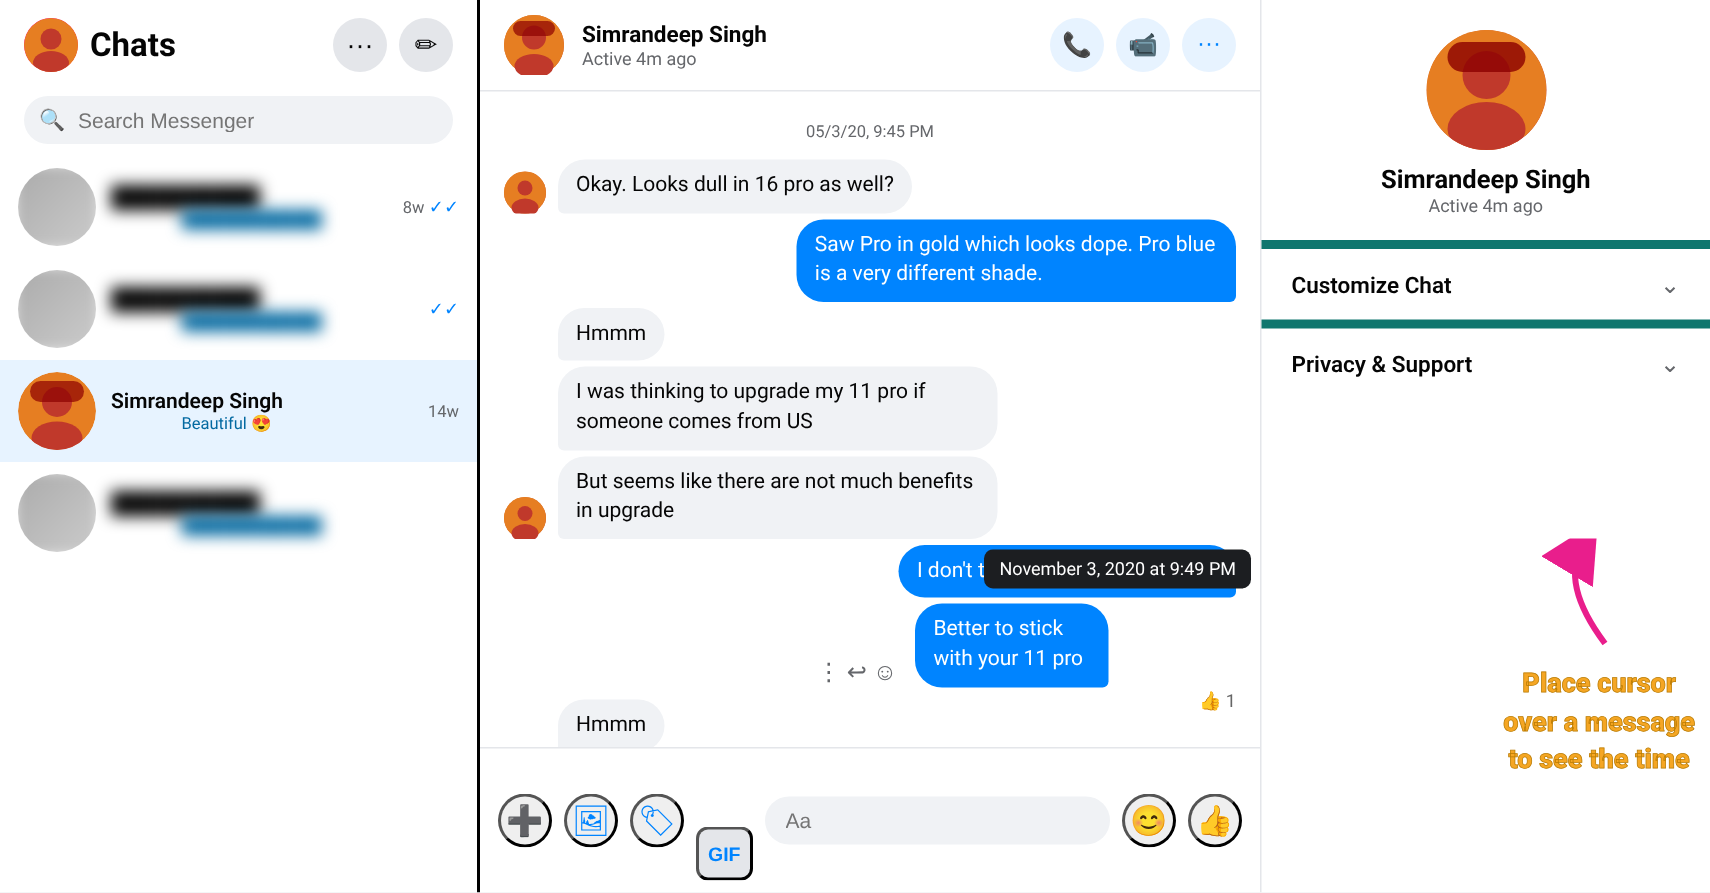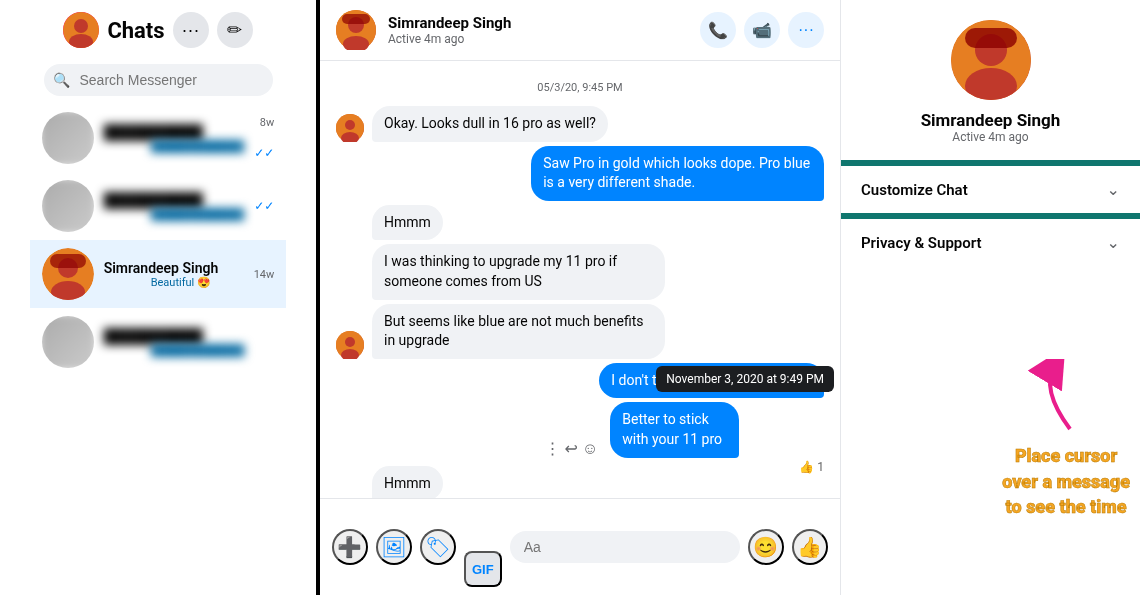--- a/index.html
+++ b/index.html
@@ -9,25 +9,24 @@
       width: 1140px;
       height: 595px;
       overflow: hidden;
       display: flex;
     }
 
     
     .sidebar {
       width: 320px;
       background: #fff;
-      border-right: 4px solid #000000;
+      border-right: 2px solid #000000;
       display: flex;
       flex-direction: column;
       height: 595px;
-      align-items: center;
     }
     .sidebar-header {
       display: flex;
       align-items: center;
       padding: 12px 16px;
       gap: 8px;
     }
     .sidebar-avatar {
       width: 36px; height: 36px;
       border-radius: 50%;
@@ -115,21 +114,21 @@
       font-size: 11px;
       color: #0369a1;
       white-space: nowrap;
       overflow: hidden;
       text-overflow: ellipsis;
       margin-left: 47px;
     }
     .chat-item-meta {
       font-size: 11px;
       color: #65676b;
-      display: flex; flex-direction: column; align-items: flex-end; gap: 17px;
+      display: flex; align-items: flex-end; gap: 3px;
     }
     .check-icon { color: #0084ff; font-size: 12px; }
     .blurred-row .chat-item-name,
     .blurred-row .chat-item-preview {
       filter: blur(5px);
       user-select: none;
     }
 
     
     .chat-main {
@@ -447,21 +446,21 @@
       </div>
 
       <div class="msg-row incoming">
         <div class="msg-avatar">
           <svg width="28" height="28" viewBox="0 0 28 28">
               <circle cx="14" cy="14" r="14" fill="#e67e22"></circle>
               <circle cx="14" cy="11" r="5" fill="#c0392b"></circle>
               <ellipse cx="14" cy="24" rx="9" ry="6" fill="#c0392b"></ellipse>
             </svg>
         </div>
-        <div class="bubble incoming-bubble">But seems like blue are not much benefits in upgrade</div>
+        <div class="bubble incoming-bubble">But seems like there are not much benefits in upgrade</div>
       </div>
 
       <div class="msg-row outgoing">
         <div class="bubble outgoing-bubble">I don't think it's worth upgrading.</div>
       </div>
 
       <div class="msg-row outgoing" style="position:relative;">
         <div class="msg-actions">
           <span class="msg-action-icon">⋮</span>
           <span class="msg-action-icon">↩</span>

